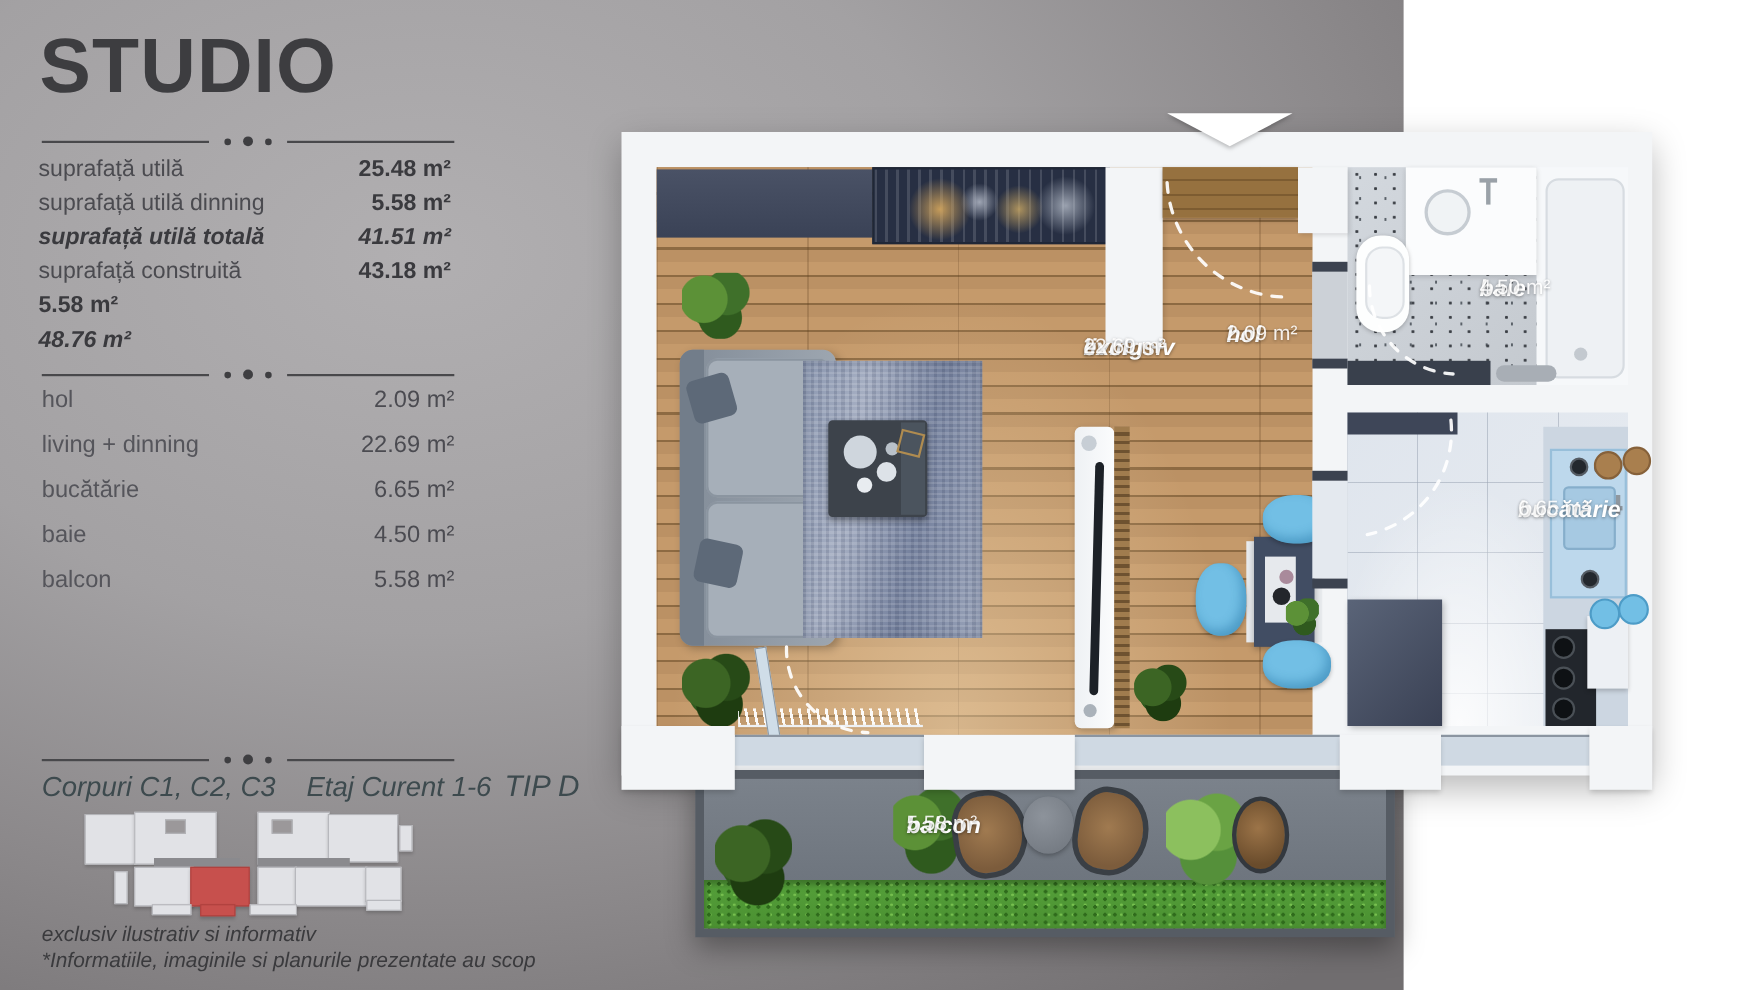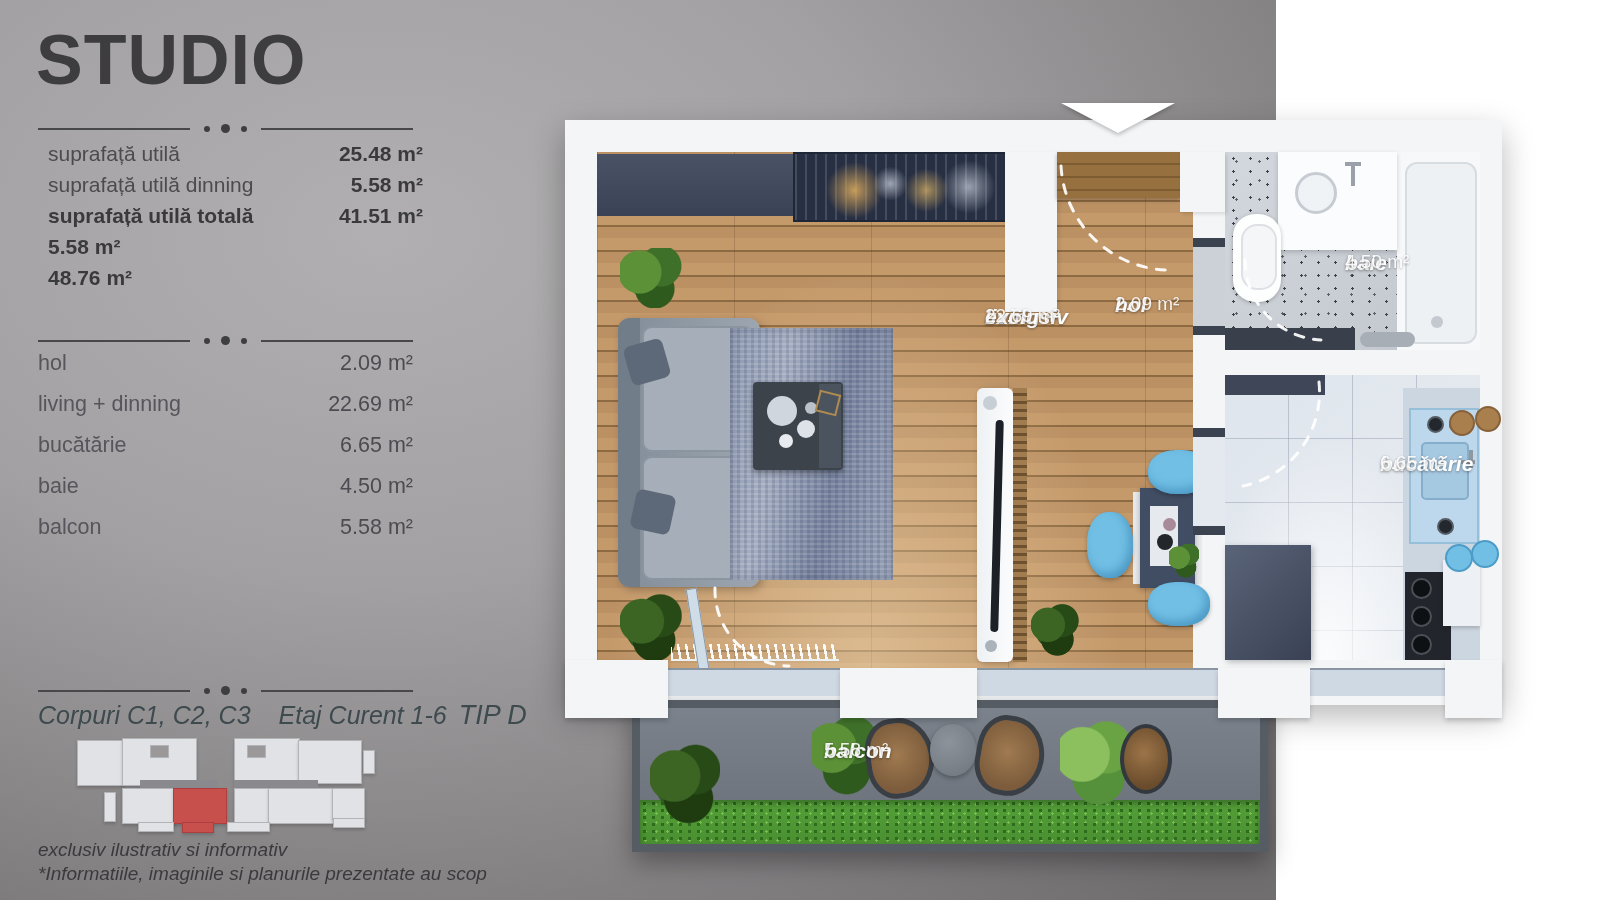--- a/index.html
+++ b/index.html
@@ -9,24 +9,24 @@
 
   
   .title{position:absolute;left:36px;top:20px;font-size:70px;font-weight:800;letter-spacing:1px;color:#3d3d40;}
   .divider{position:absolute;left:38px;width:375px;display:flex;align-items:center;}
   .divider .ln{flex:1;height:2px;background:#48484b;}
   .divider .dots{display:flex;align-items:center;gap:11px;margin:0 14px;}
   .dot{width:6px;height:6px;border-radius:50%;background:#3e3e41;}
   .dot.big{width:9px;height:9px;}
   #div1{top:124px;} #div2{top:336px;} #div3{top:686px;}
 
-  .specs{position:absolute;left:48px;top:142px;width:375px;}
+  .specs{position:absolute;left:35px;top:142px;width:375px;}
   .spec-row{display:flex;justify-content:space-between;align-items:baseline;height:31px;font-size:21px;color:#4b4b50;}
   .spec-row .v{font-weight:bold;color:#3a3a3e;}
-  .spec-row.bold{font-weight:bold;color:#3a3a3e;}
+  .spec-row.bold{font-weight:bold;color:#3a3a3e;font-style:italic;}
 
   .rooms{position:absolute;left:38px;top:351px;width:375px;}
   .room-row{display:flex;justify-content:space-between;align-items:baseline;height:41px;font-size:21.5px;color:#55555b;}
   .room-row .v{color:#4b4b51;}
 
   .corpuri{position:absolute;left:38px;top:700px;font-size:25px;font-style:italic;color:#3d4a4e;white-space:nowrap;}
   .corpuri .etaj{margin-left:28px;}
   .corpuri .tip{margin-left:12px;font-size:27px;}
 
   .bdg{position:absolute;left:68px;top:736px;width:310px;height:96px;}
@@ -235,20 +235,24 @@
     </div>
     <div class="spec-row">
       <span>suprafață utilă dinning</span>
       <span class="v">5.58 m²</span>
     </div>
     <div class="spec-row bold">
       <span>suprafață utilă totală</span>
       <span class="v">41.51 m²</span>
     </div>
     <div class="spec-row">
+      <span>suprafață construită</span>
+      <span class="v">43.18 m²</span>
+    </div>
+    <div class="spec-row">
       <span class="v">5.58 m²</span>
     </div>
     <div class="spec-row bold">
       <span class="v">48.76 m²</span>
     </div>
   </div>
 
   <div class="divider" id="div2">
     <span class="ln"></span>
     <span class="dots">

